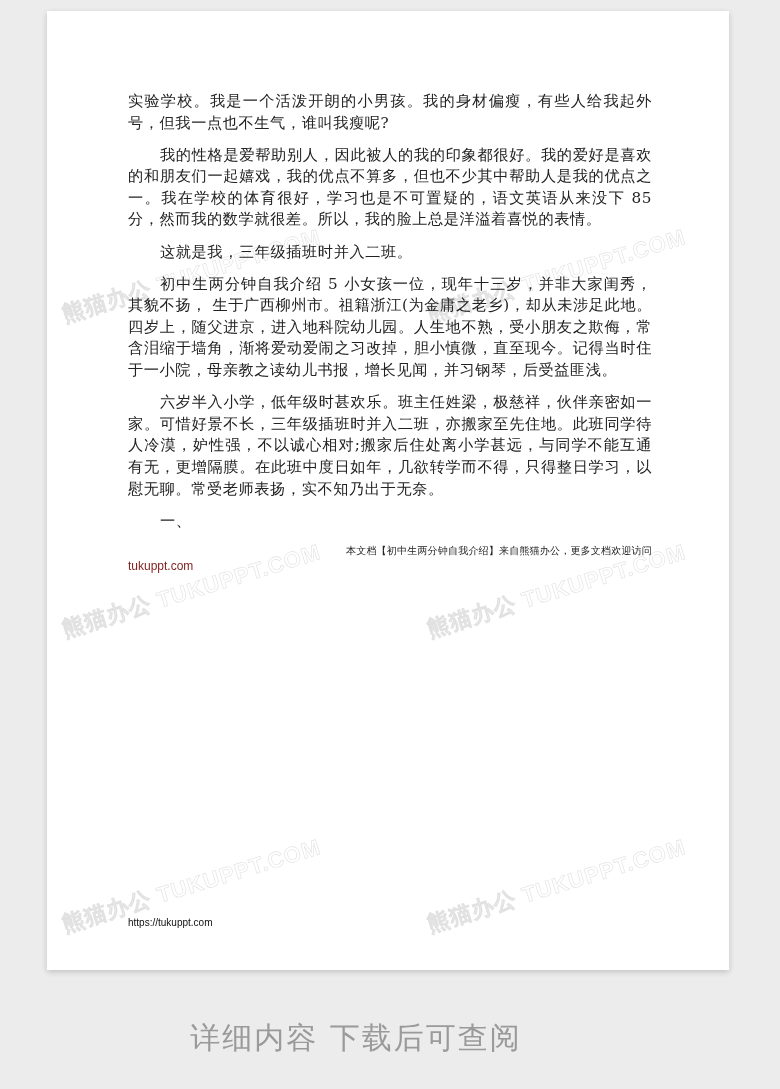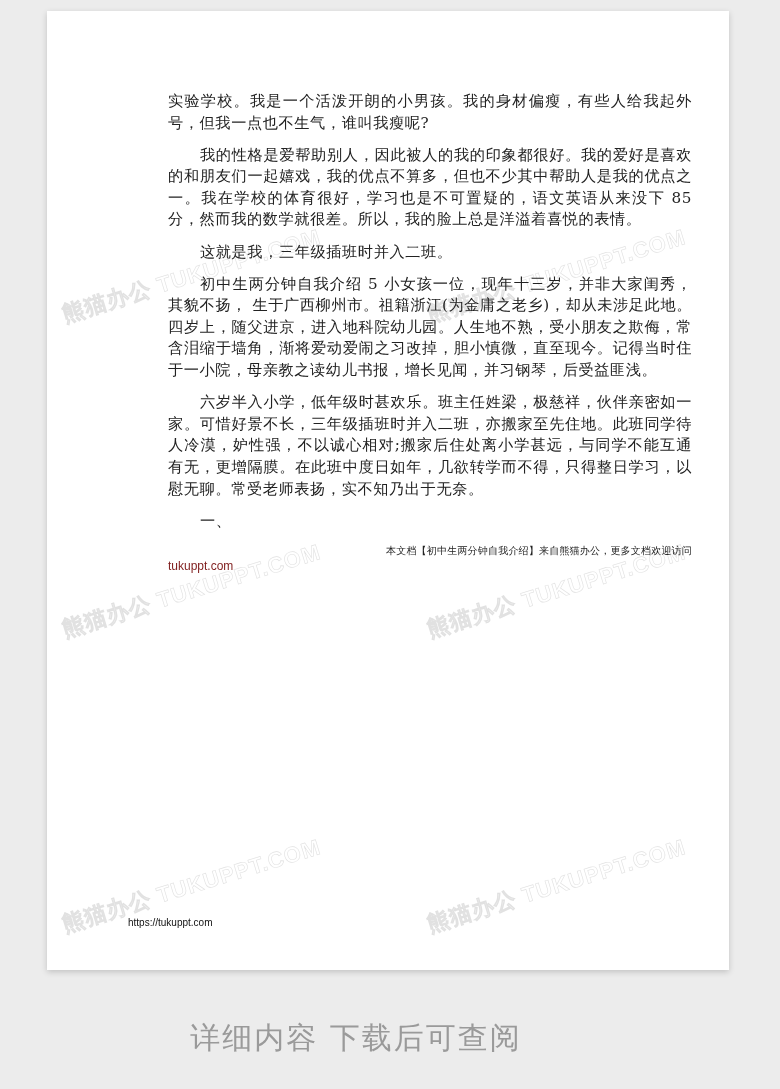--- a/index.html
+++ b/index.html
@@ -23,21 +23,20 @@
       background: #ffffff;
       box-shadow: 0 2px 6px rgba(0,0,0,0.18);
       overflow: hidden;
     }
     .content {
       position: absolute;
       left: 81px;
       top: 80px;
       width: 524px;
       color: #222;
-      margin-left: 40px;
     }
     .para {
       font-size: 15.2px;
       line-height: 21.6px;
       margin: 0 0 10.5px 0;
       text-align: justify;
       letter-spacing: 0.6px;
       word-break: break-all;
     }
     .para.indent {

